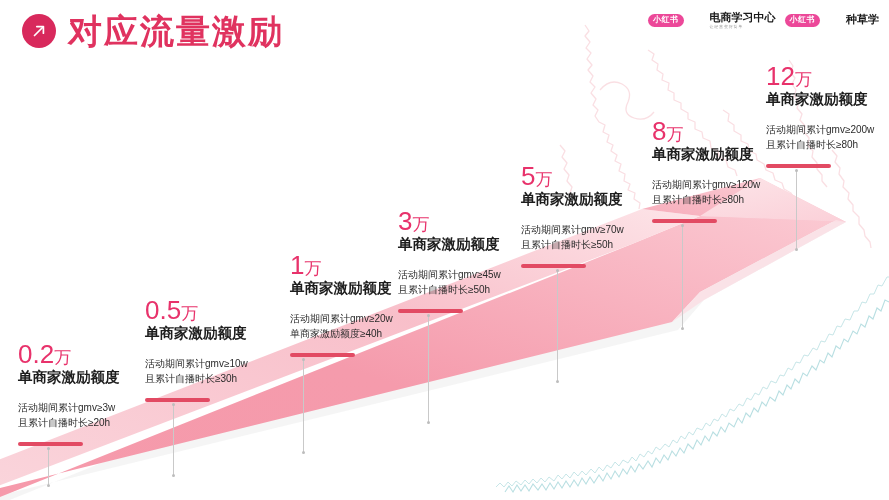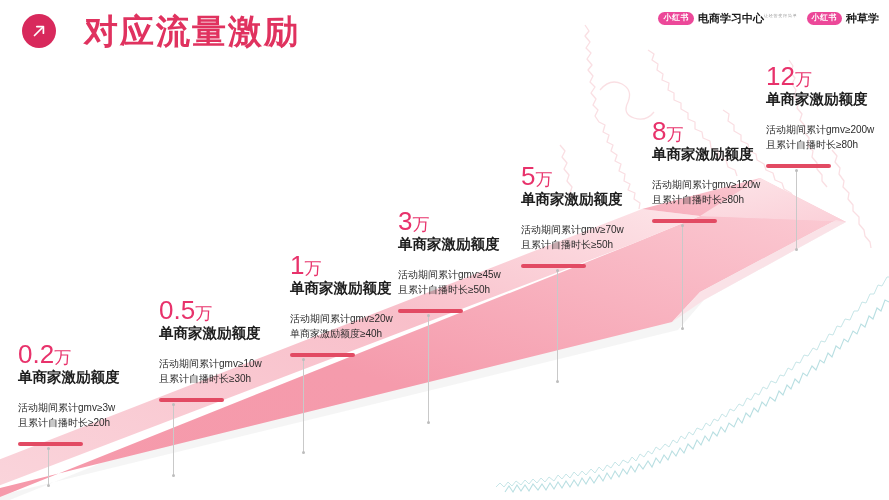--- a/index.html
+++ b/index.html
@@ -24,21 +24,21 @@
     width: 889px;
     height: 500px;
   }
   
   #header {
     position: absolute;
     left: 22px;
     top: 14px;
     display: flex;
     align-items: flex-start;
-    gap: 28px;
+    gap: 12px;
     z-index: 40;
   }
   #title-icon {
     width: 34px;
     height: 34px;
     border-radius: 50%;
     background: #d8295c;
     display: flex;
     align-items: center;
     justify-content: center;
@@ -87,21 +87,21 @@
     white-space: nowrap;
   }
   .logo-sub {
     color: #9a9a9a;
     font-size: 4px;
     letter-spacing: 0.8px;
     line-height: 1;
     white-space: nowrap;
     margin-top: 1px;
   }
-  .logo-stack { display: flex; flex-direction: row; }
+  .logo-stack { display: flex; flex-direction: column; margin-left: 22px; }
   
   .step {
     position: absolute;
     z-index: 30;
   }
   .step-amount {
     color: #e8326b;
     font-size: 26px;
     line-height: 1.05;
     white-space: nowrap;
@@ -256,21 +256,21 @@
   <div class="step" style="left:18px; top:341px;">
     <div class="step-amount">
       <span>0.2</span><span class="unit">万</span>
     </div>
     <div class="step-caption">单商家激励额度</div>
     <div class="step-cond">活动期间累计gmv≥3w</div>
     <div class="step-cond">且累计自播时长≥20h</div>
     <div class="step-bar"></div>
   </div>
 
-  <div class="step" style="left:159px; top:297px;">
+  <div class="step" style="left:145px; top:297px;">
     <div class="step-amount">
       <span>0.5</span><span class="unit">万</span>
     </div>
     <div class="step-caption">单商家激励额度</div>
     <div class="step-cond">活动期间累计gmv≥10w</div>
     <div class="step-cond">且累计自播时长≥30h</div>
     <div class="step-bar"></div>
   </div>
 
   <div class="step" style="left:290px; top:252px;">

